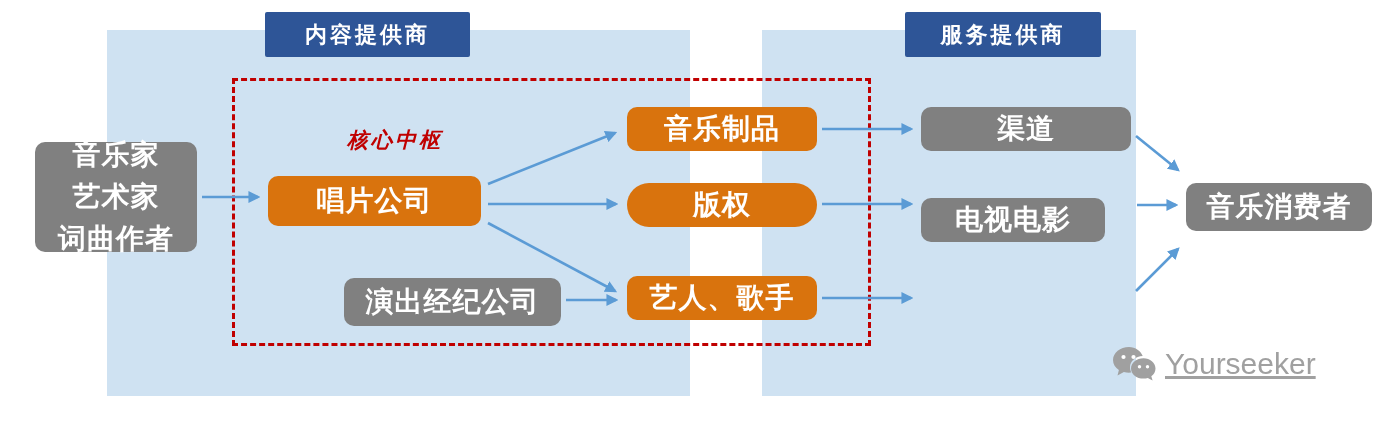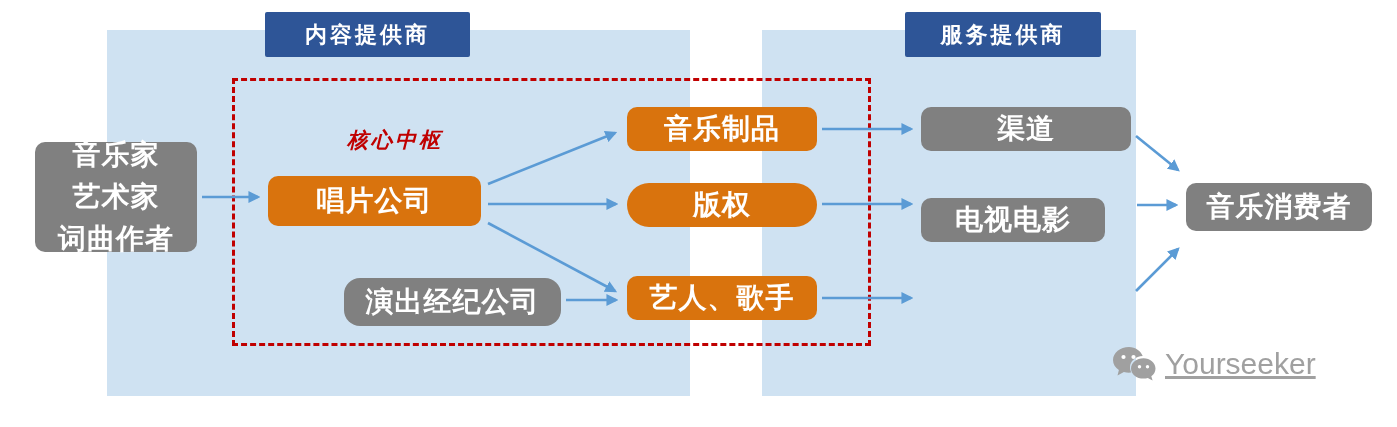--- a/index.html
+++ b/index.html
@@ -20,21 +20,21 @@
   #service-header { left:905px; width:196px; }
 
   .node { position:absolute; display:flex; align-items:center; justify-content:center;
     color:#fff; font-weight:bold; font-size:28px; border-radius:10px; letter-spacing:1px;
     text-align:center; }
   .gray   { background:var(--node-gray,#808080); }
   .orange { background:var(--node-orange,#d9730d); }
 
   #creators { left:35px; top:142px; width:162px; height:110px; flex-direction:column; line-height:1.5; }
   #record-company     { left:268px;  top:176px; width:213px; height:50px; }
-  #performance-agency { left:344px;  top:278px; width:217px; height:48px;border-radius:16px; }
+  #performance-agency { left:344px;  top:278px; width:217px; height:48px; }
   #music-products     { left:627px;  top:107px; width:190px; height:44px; }
   #copyright          { left:627px;  top:183px; width:190px; height:44px;border-radius:22px; }
   #artists-singers    { left:627px;  top:276px; width:190px; height:44px; }
   #channels           { left:921px;  top:107px; width:210px; height:44px; }
   #tv-film            { left:921px;  top:198px; width:184px; height:44px;text-align:right; }
   #ads-concerts       { left:921px;  top:276px; width:210px; height:44px; }
   #music-consumers    { left:1186px; top:183px; width:186px; height:48px; }
 
   .dashed { position:absolute; left:232px; top:78px; width:639px; height:268px;
     border:3px dashed var(--dashed-red,#c00000); }

